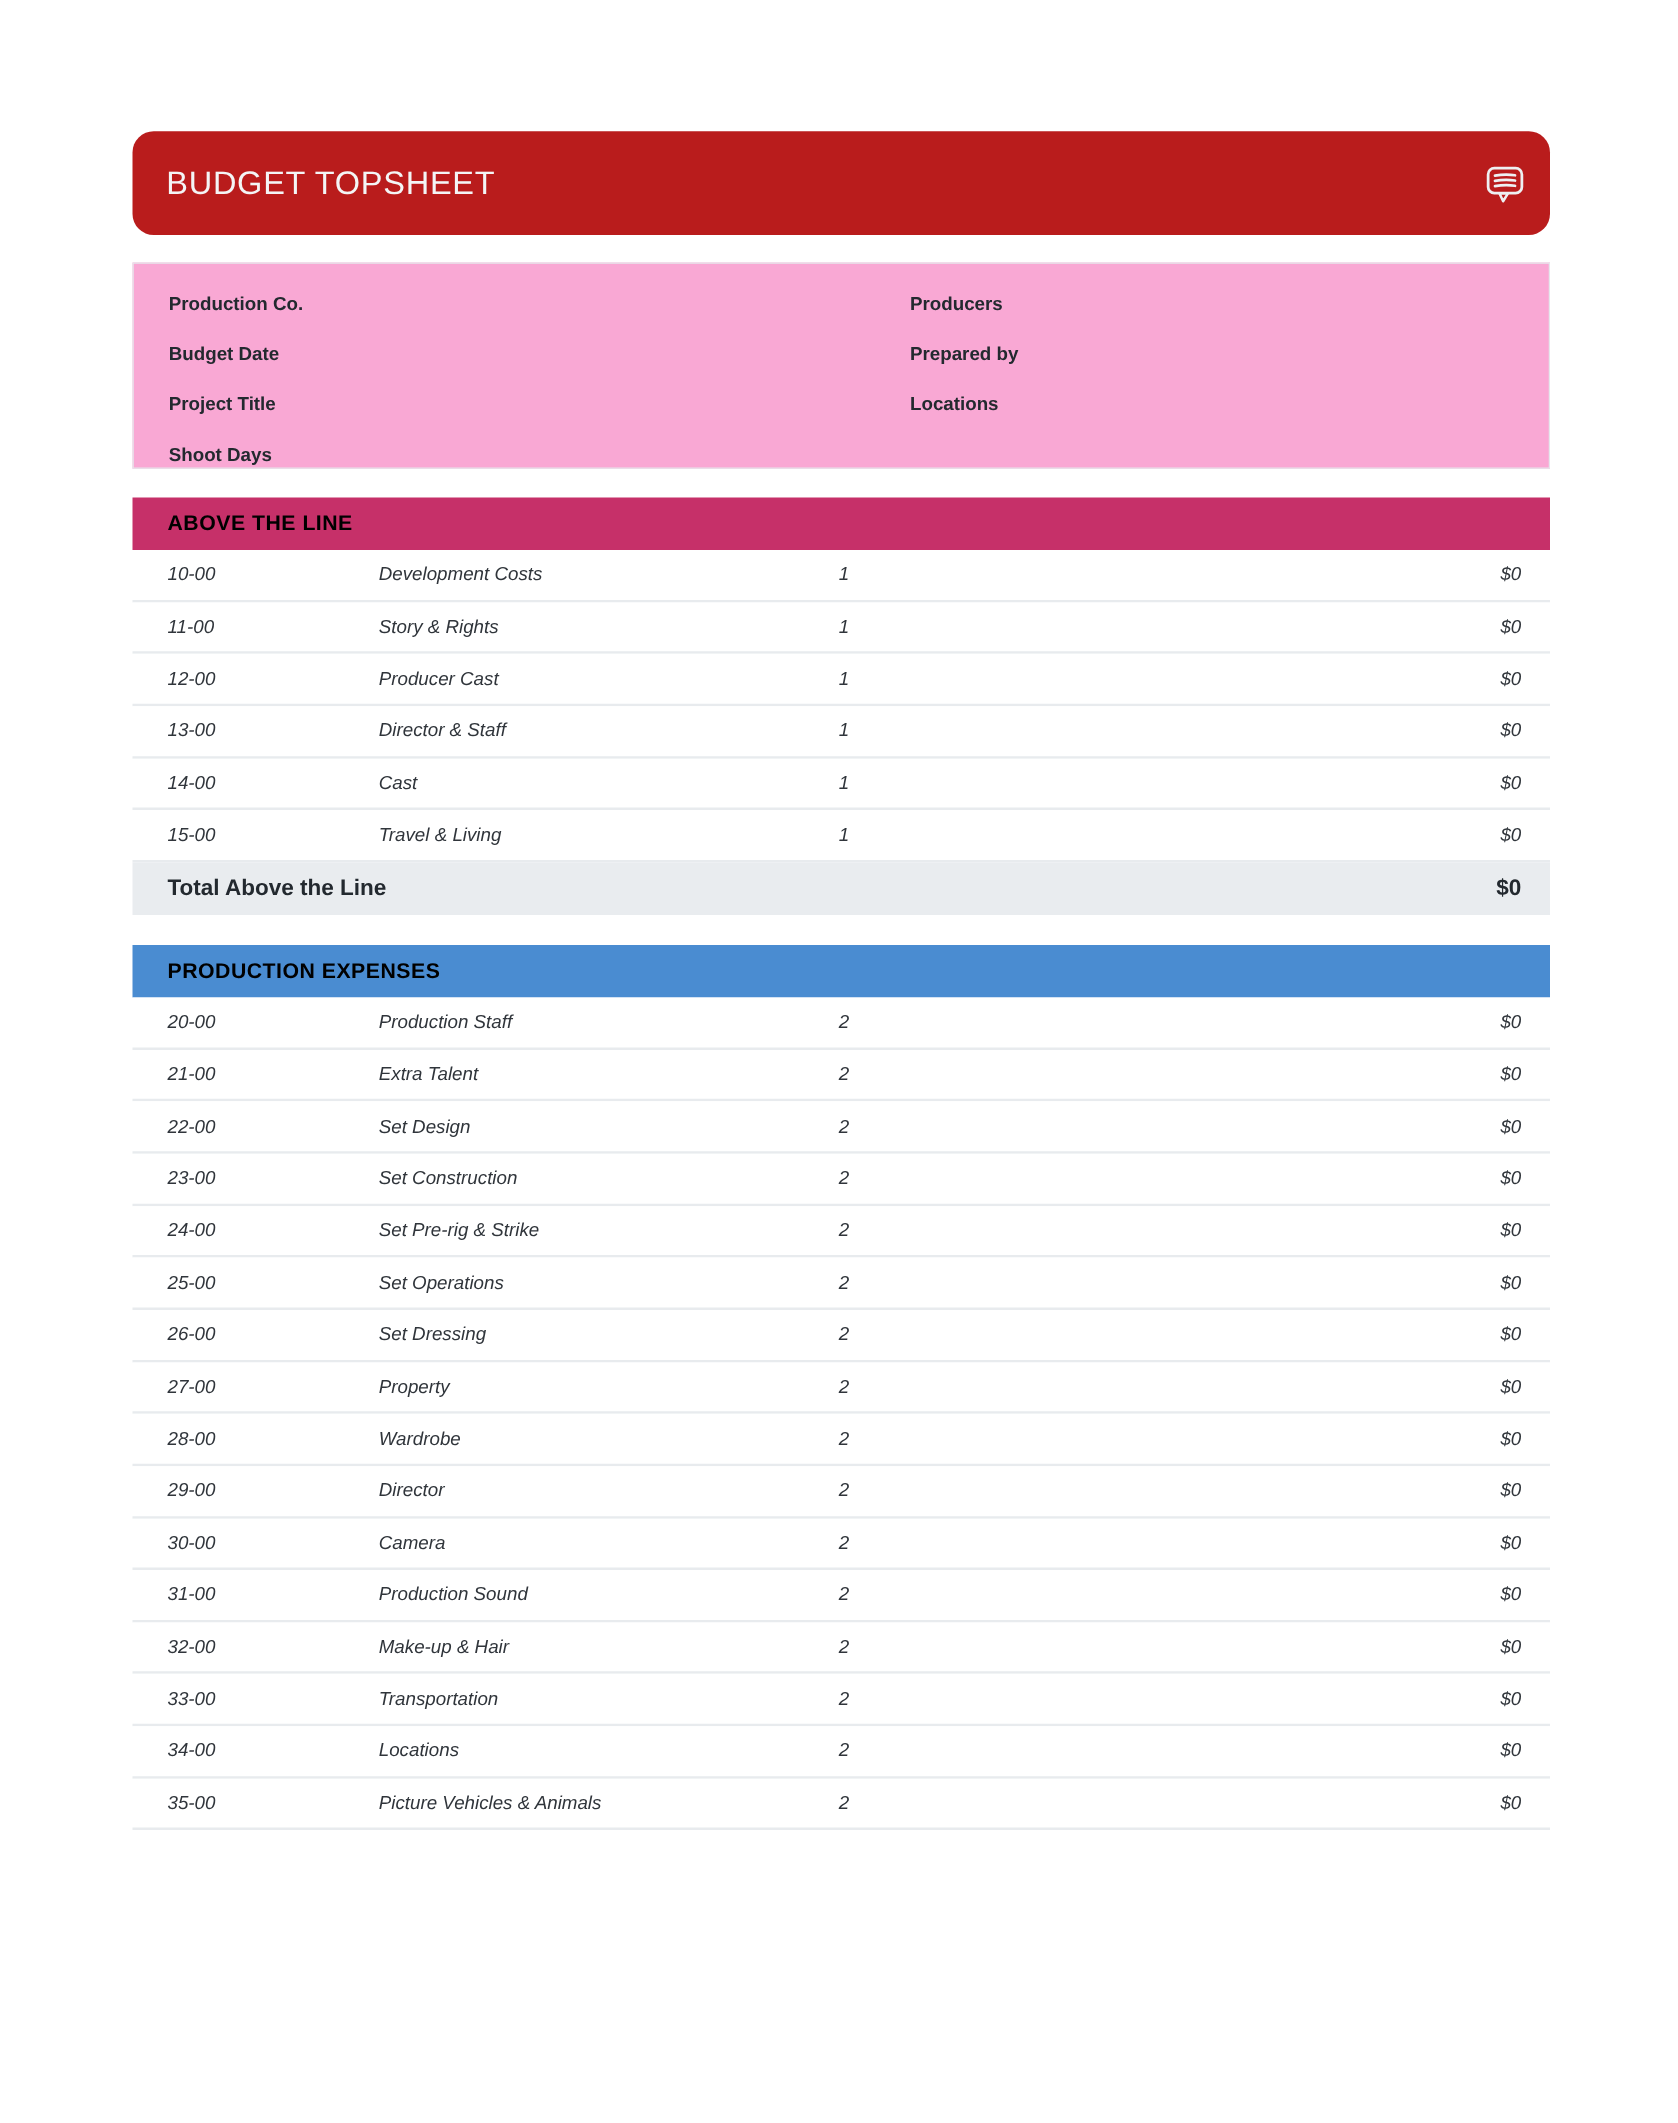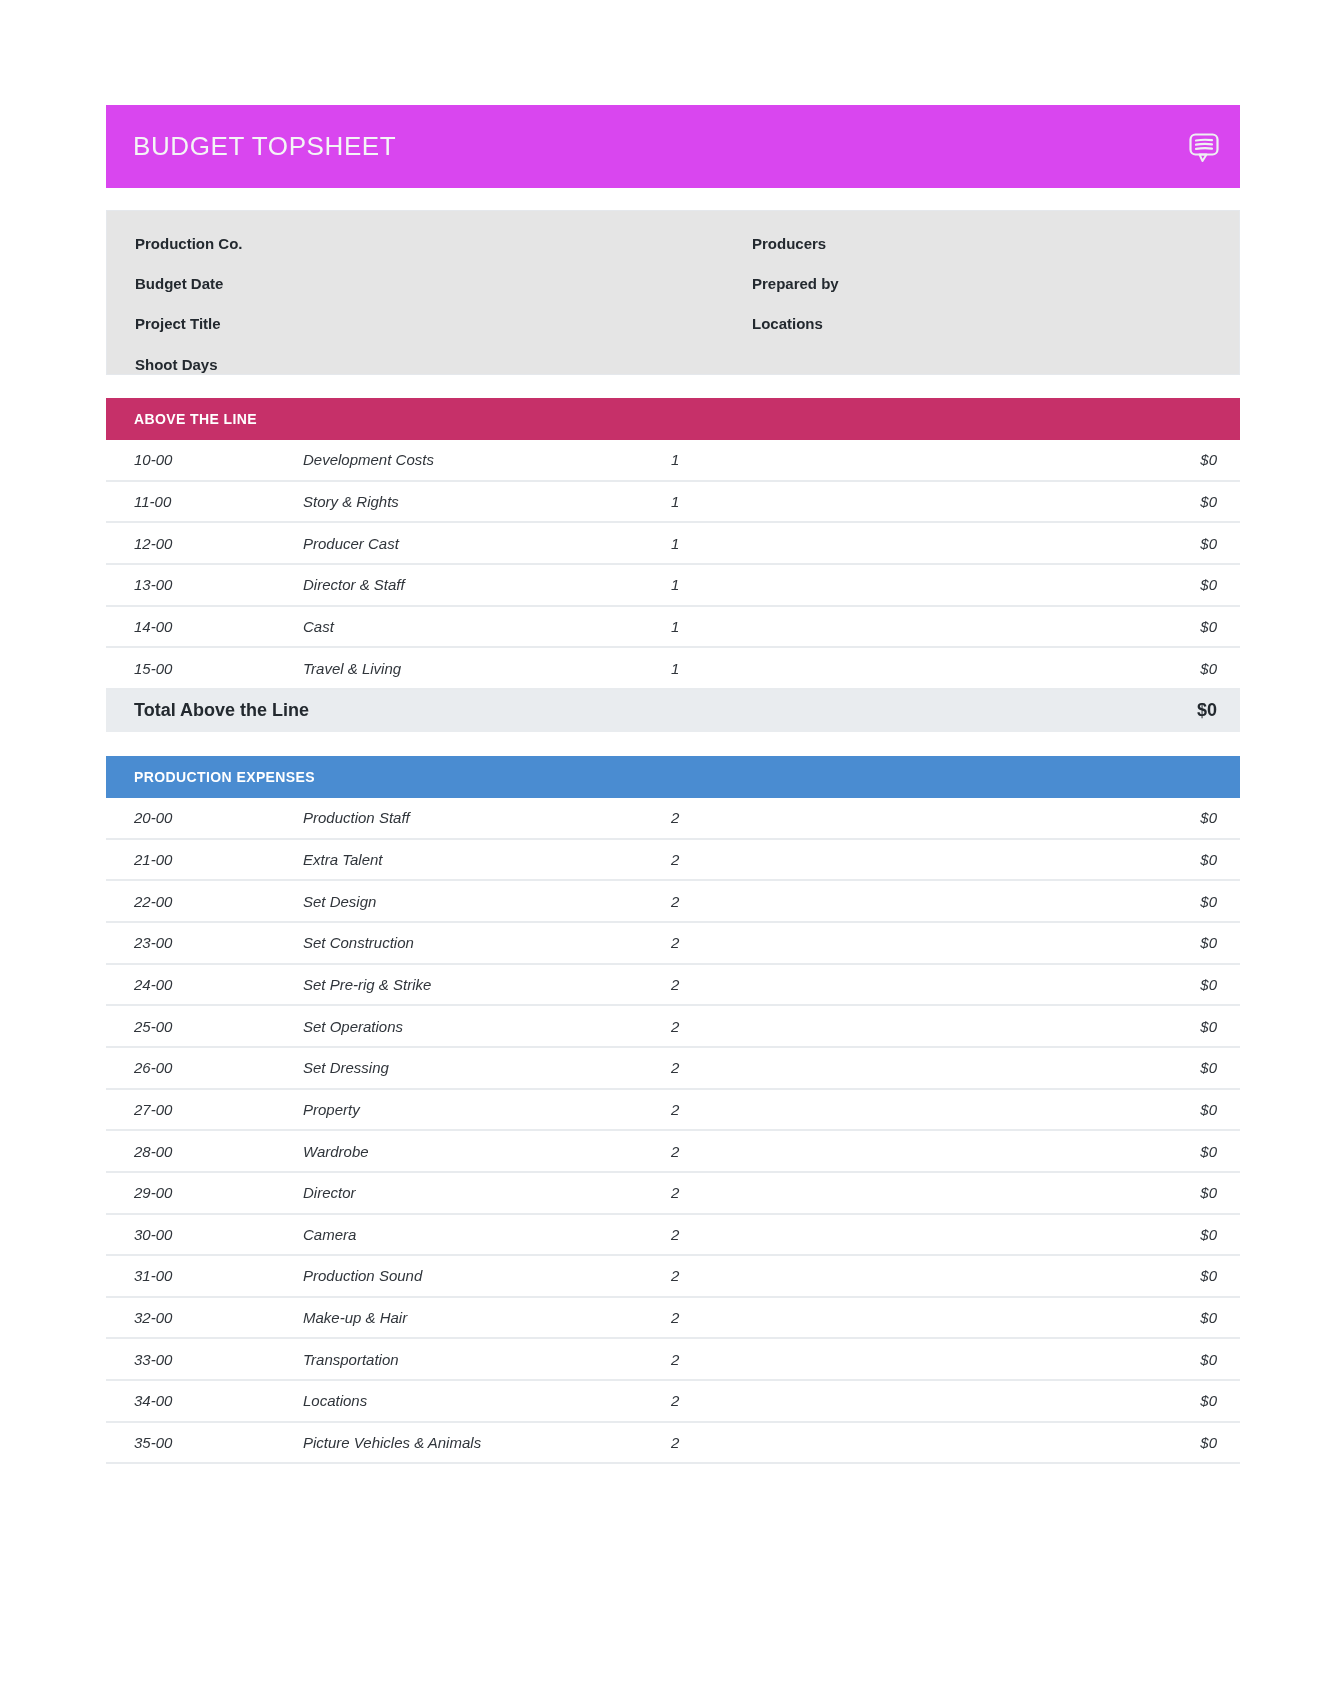--- a/index.html
+++ b/index.html
@@ -14,46 +14,46 @@
     overflow: hidden;
   }
   .sheet {
     padding-top: 105px;
     margin-left: 106px;
     width: 1134px;
   }
   
   .topbar {
     height: 83px;
-    background: #d946ef;
+    background: #b91c1c;
     display: flex;
     align-items: center;
     justify-content: space-between;
     padding: 0 18px 0 27px;
     box-sizing: border-box;
+    border-radius: 17px;
   }
   .topbar h1 {
     margin: 0;
     font-size: 26px;
     font-weight: 400;
     letter-spacing: 0.6px;
     color: #f4f5f6;
   }
   .comment-icon svg { display: block; }
   
   .info-box {
     margin-top: 22px;
     height: 165px;
-    background: #e5e5e5;
+    background: #f9a8d4;
     border: 1px solid #e5e8ec;
     box-sizing: border-box;
     display: grid;
     grid-template-columns: 593px 1fr;
     padding: 12px 1px 0 28px;
-    gap: 24px;
   }
   .info-col { display: flex; flex-direction: column; }
   .info-label {
     height: 40.4px;
     display: flex;
     align-items: center;
     font-size: 15px;
     font-weight: 700;
     color: #23292f;
   }
@@ -61,22 +61,22 @@
   .section { margin-top: 23px; }
   .section + .section { margin-top: 24px; }
   .section-bar {
     height: 42px;
     display: flex;
     align-items: center;
     padding-left: 28px;
     box-sizing: border-box;
   }
   .section-bar .section-title {
-    color: #ffffff;
-    font-size: 14px;
+    color: #000000;
+    font-size: 17px;
     font-weight: 700;
     letter-spacing: 0.4px;
   }
   
   .budget-row {
     height: 41.67px;
     box-sizing: border-box;
     display: grid;
     grid-template-columns: 169px 368px 1fr auto;
     align-items: center;

